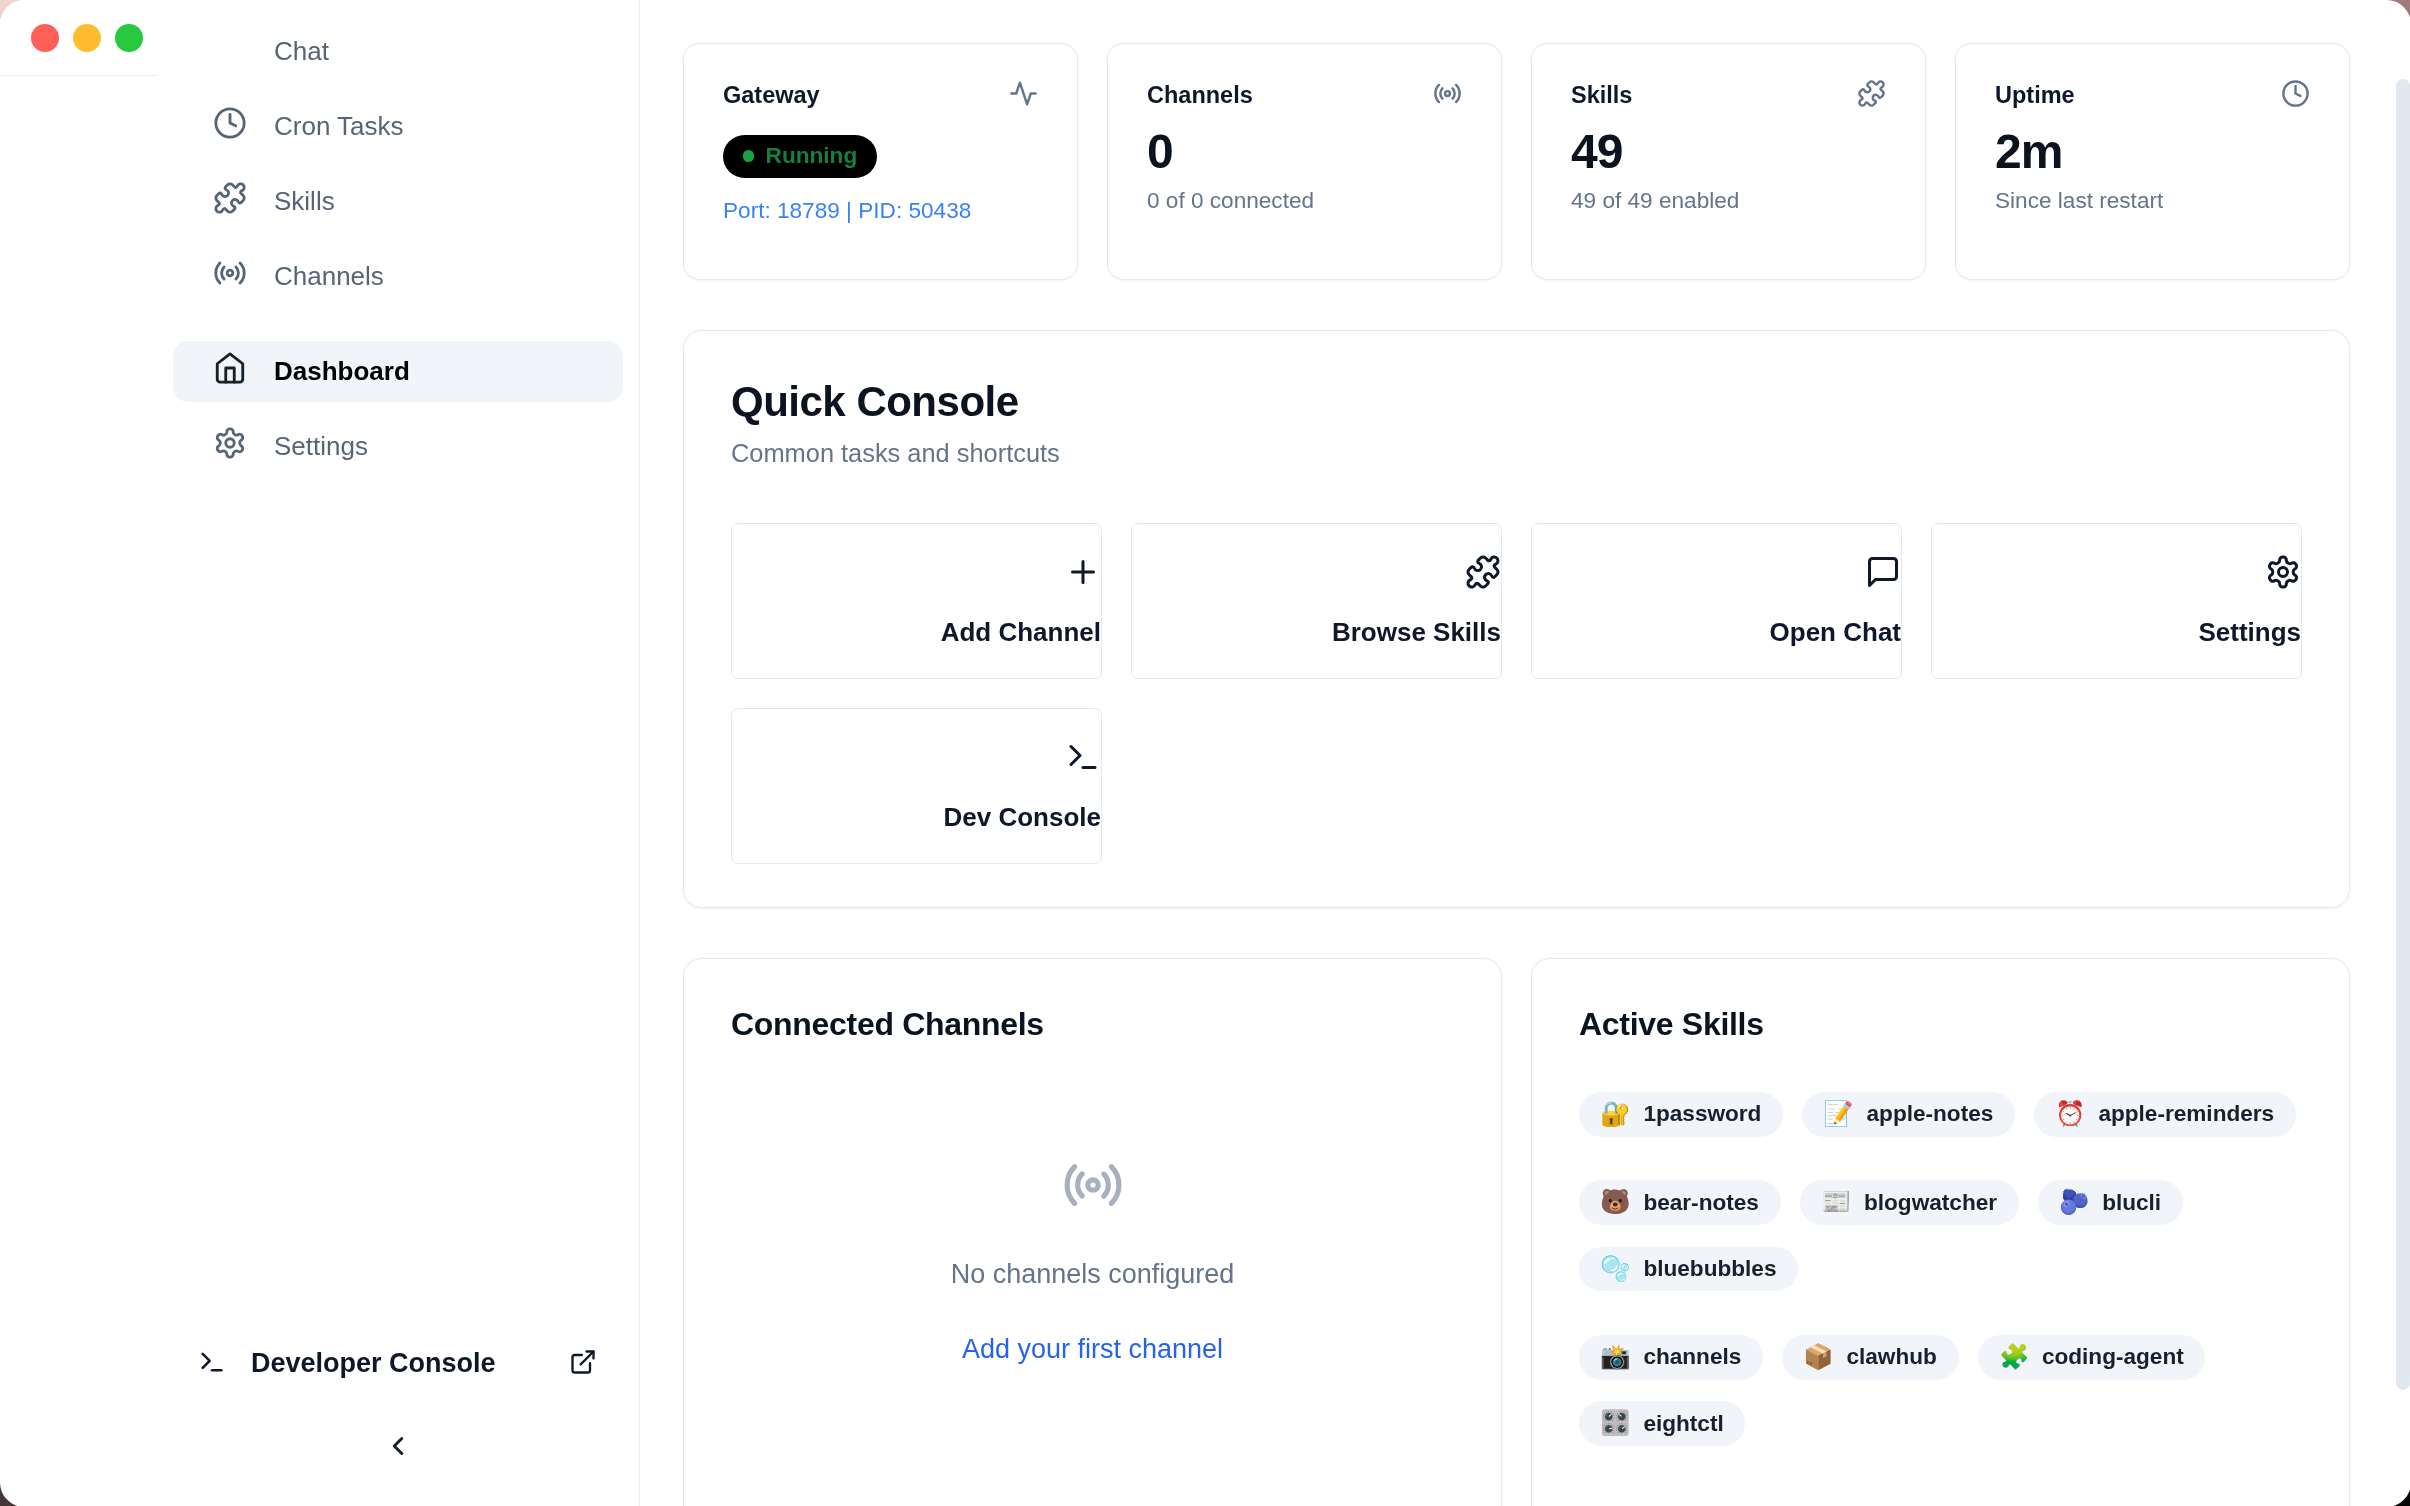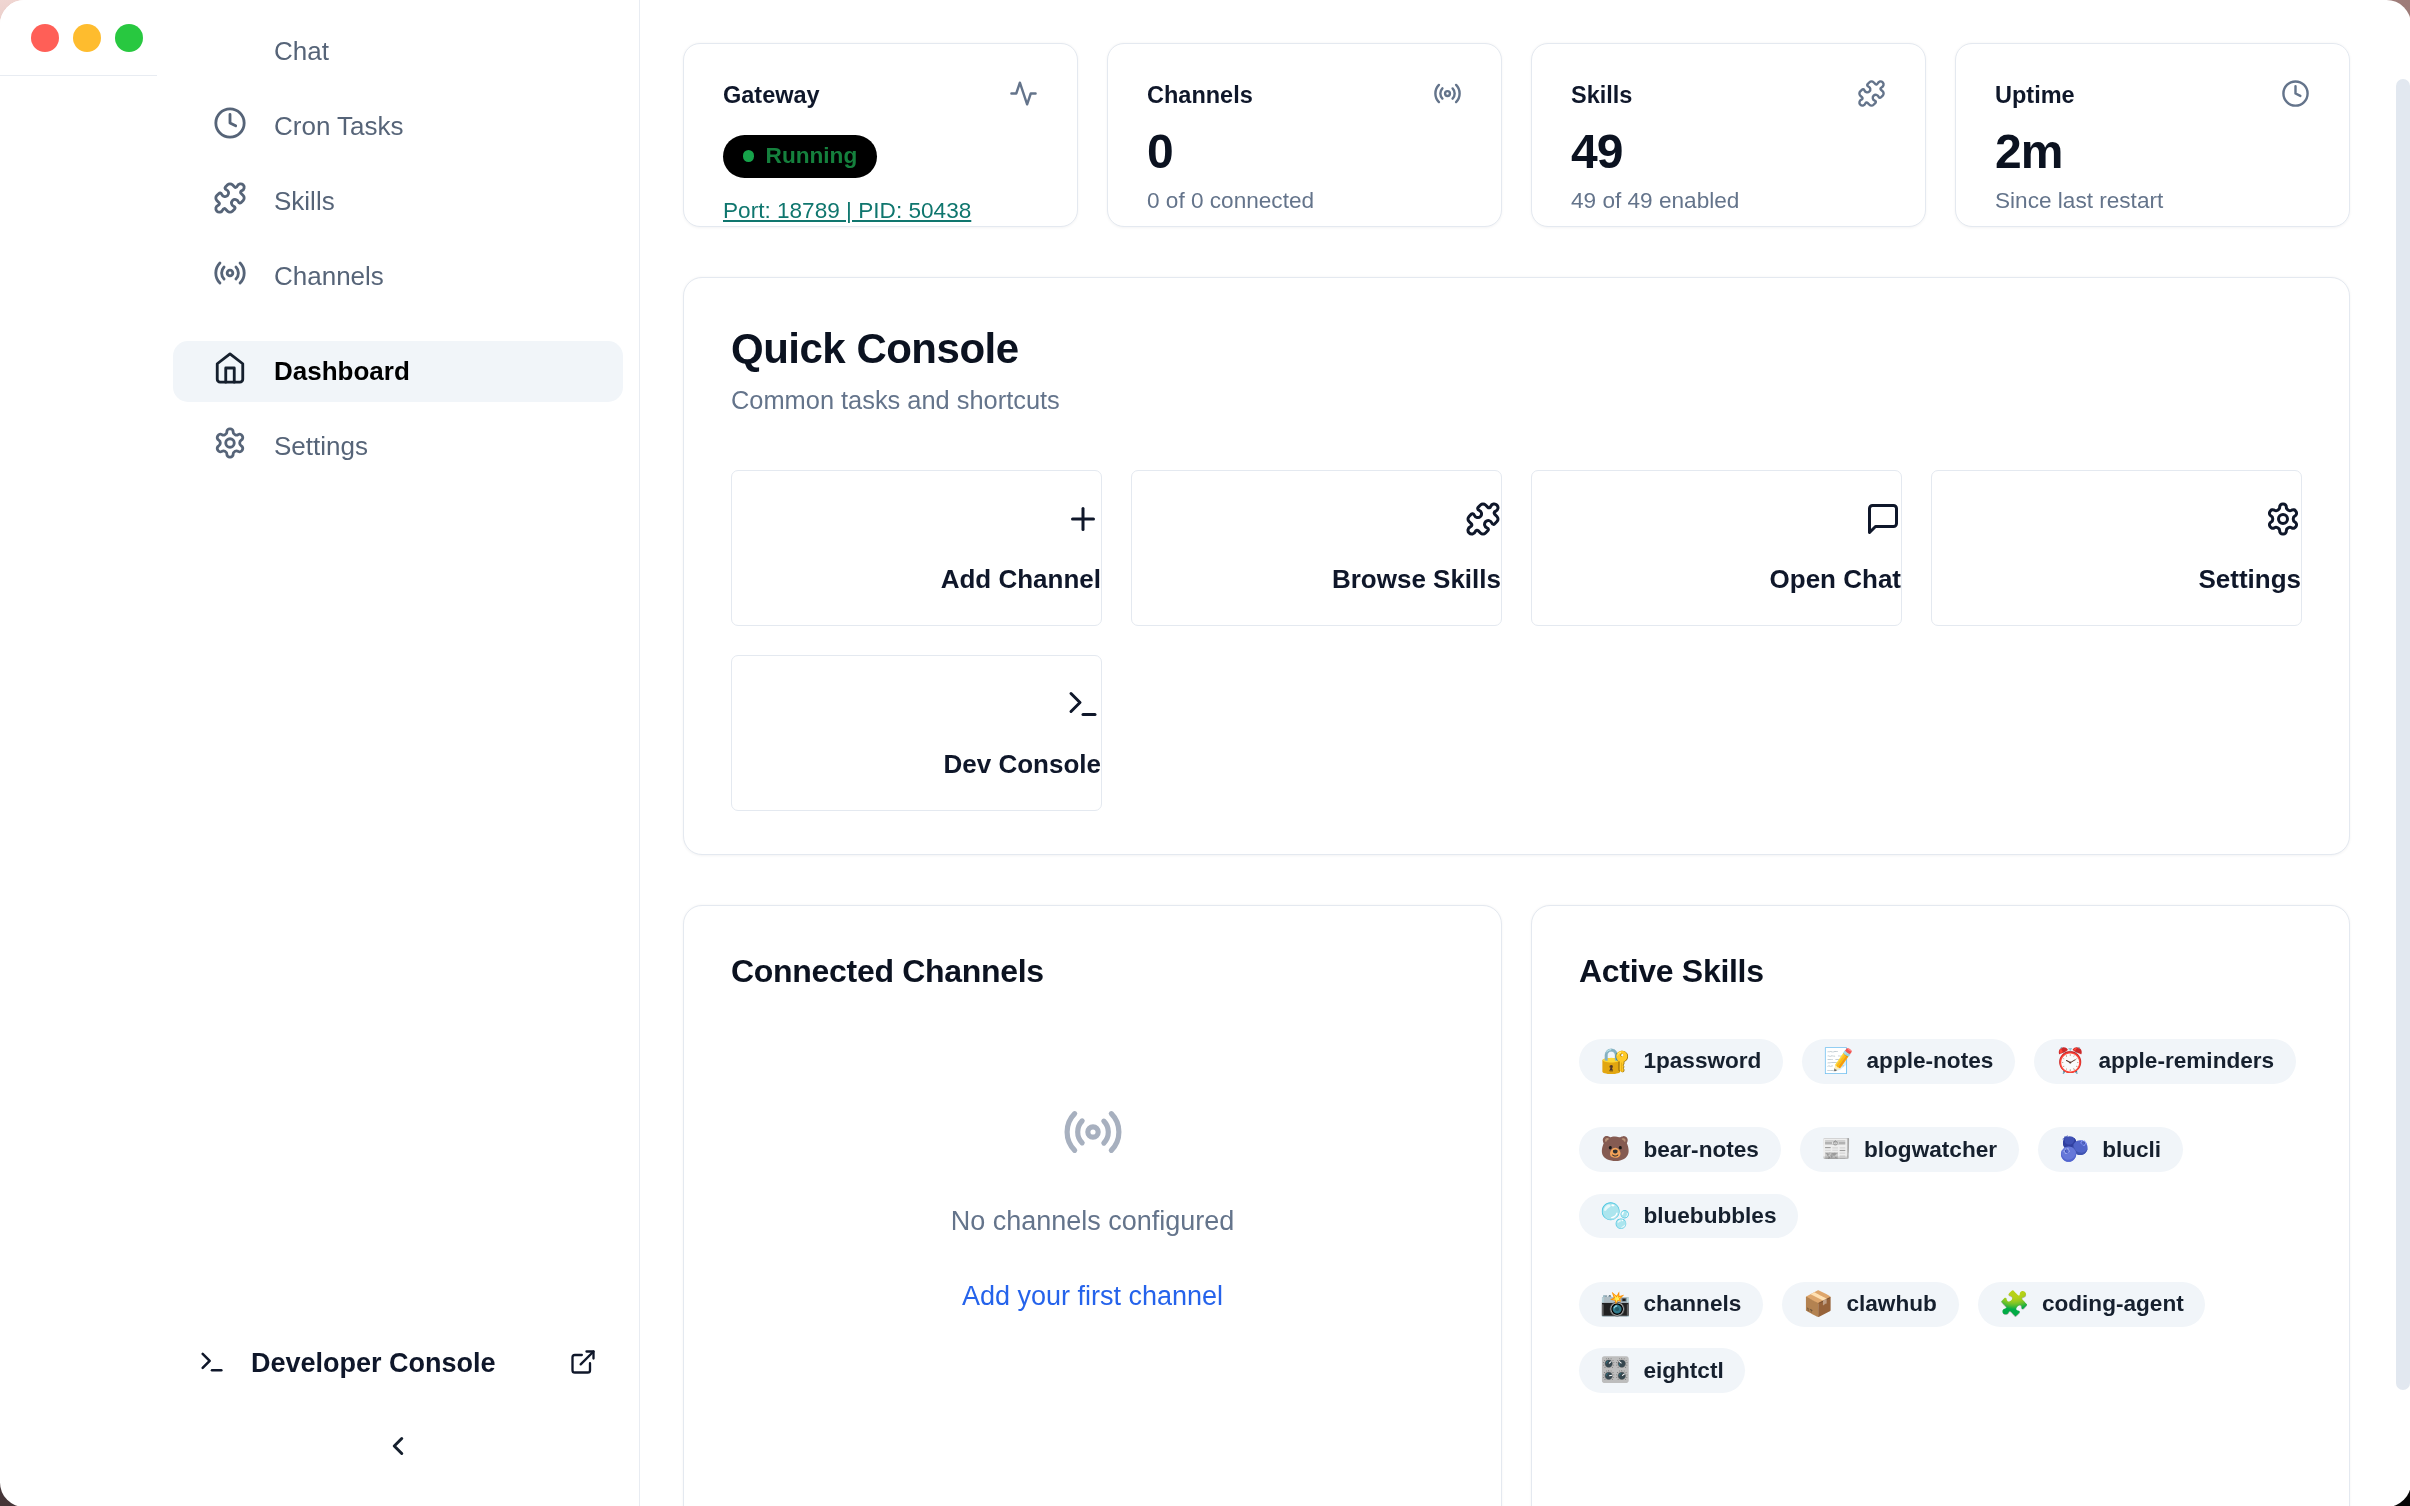--- a/index.html
+++ b/index.html
@@ -29,28 +29,28 @@
   .dev-ext{margin-left:auto;}
   .collapse-row{display:flex;justify-content:center;margin:40px 0 15px;}
   .collapse-row svg{width:30px;height:30px;stroke:#16202e;cursor:pointer;}
   
   .main{flex:1;min-width:0;padding:43px 61px 0 43px;box-sizing:border-box;overflow:hidden;}
   .scroll-thumb{position:absolute;top:79px;right:0.9px;width:14px;height:1311px;
     background:#e2e8f0;border-radius:8.5px;z-index:6;}
   .stats{display:grid;grid-template-columns:repeat(4,1fr);gap:29px;}
   .card{background:#fff;border:1.4px solid #e4e9f0;border-radius:17px;
     box-shadow:0 0.9px 2.8px rgba(15,23,42,.05);box-sizing:border-box;}
-  .stat-card{height:184px;padding:35px 39px;}
+  .stat-card{height:237px;padding:35px 39px;}
   .stat-head{display:flex;justify-content:space-between;align-items:center;}
   .stat-title{font-size:23.5px;font-weight:600;color:#0f172a;}
   .stat-head svg{width:29px;height:29px;stroke:#64748b;}
   .run-badge{display:inline-flex;align-items:center;gap:11.3px;margin-top:23.5px;
     background:#000000;color:#15803d;font-size:22.6px;font-weight:700;border-radius:941px;padding:8.5px 20px;}
   .run-dot{width:11.3px;height:11.3px;border-radius:50%;background:#16a34a;}
-  .stat-sub{margin-top:20px;font-size:22.6px;color:#0f766e;text-decoration:underline;}
+  .stat-sub{margin-top:20px;font-size:22.6px;color:#3b82f6;}
   .stat-value{margin-top:13px;font-size:48px;font-weight:800;color:#0b1220;letter-spacing:-0.9px;}
   .stat-sub2{margin-top:8.5px;font-size:22.6px;color:#64748b;}
   
   .qa{margin-top:50px;border-radius:19px;padding:47px 47px 43px;}
   .qa-title{font-size:42px;font-weight:700;color:#0b1220;letter-spacing:-0.5px;}
   .qa-sub{margin-top:13px;font-size:25.4px;color:#64748b;}
   .qa-grid{margin-top:55px;display:grid;grid-template-columns:repeat(4,1fr);gap:29px;}
   .qa-btn{height:156px;background:#fff;border:1.4px solid #e4e9f0;border-radius:7px;
     display:flex;flex-direction:column;align-items:flex-end;justify-content:center;gap:20px;
     font-size:26px;font-weight:600;color:#0f172a;cursor:pointer;box-sizing:border-box;padding-left:28px;}

